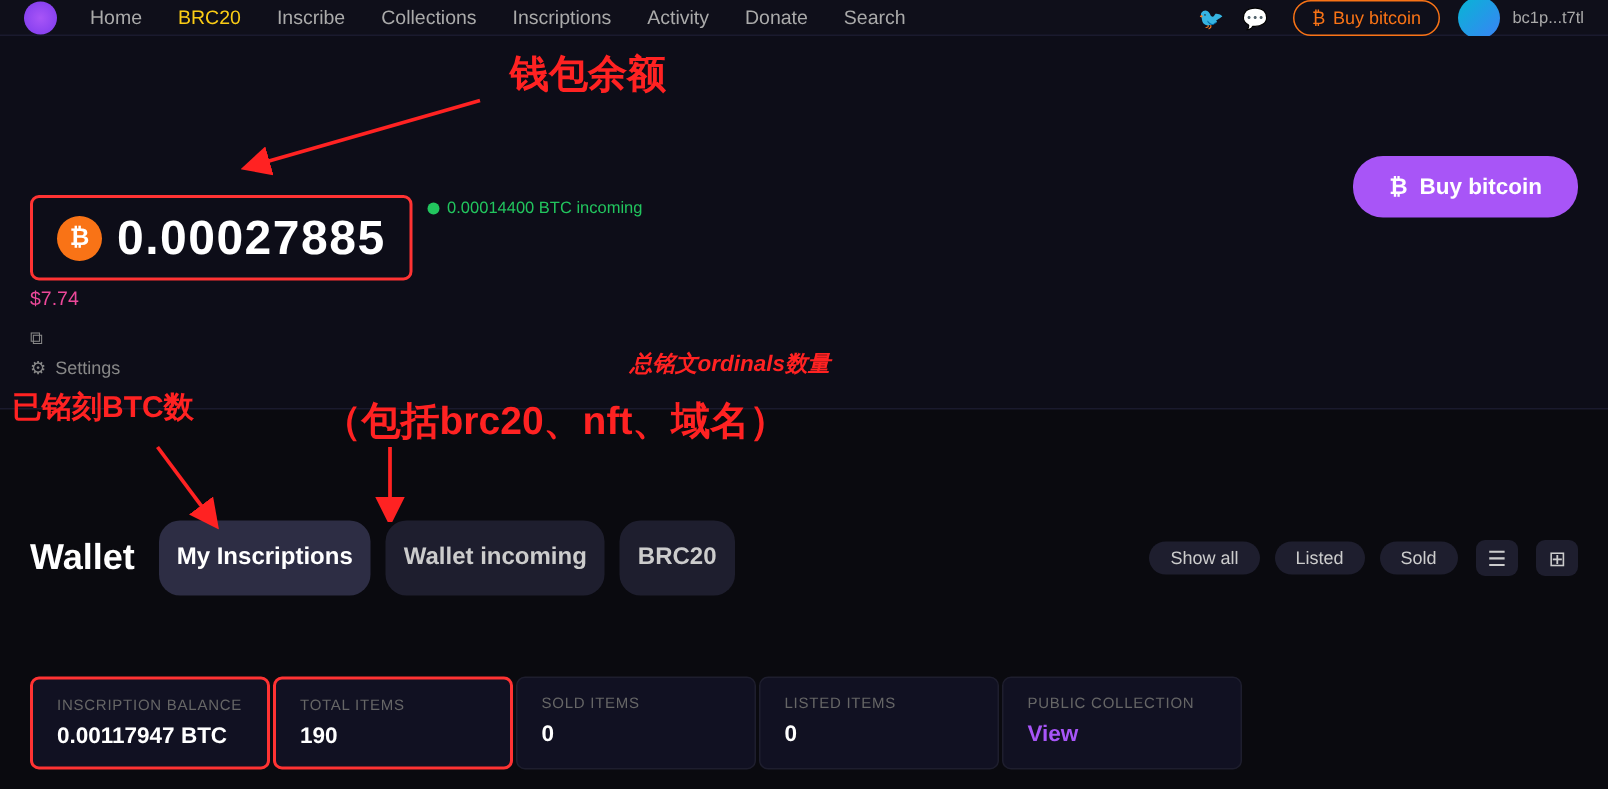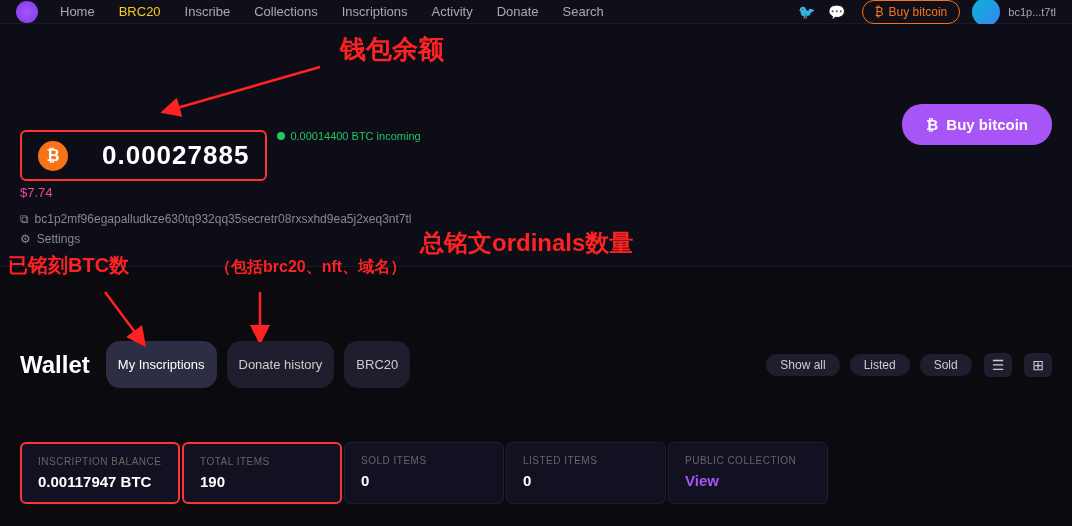--- a/index.html
+++ b/index.html
@@ -81,25 +81,24 @@
     }
     .btc-icon-circle {
       width: 30px; height: 30px;
       background: #f97316;
       border-radius: 50%;
       display: flex; align-items: center; justify-content: center;
       font-size: 16px; color: #fff; font-weight: bold;
       flex-shrink: 0;
     }
     .balance-amount {
-      font-size: 26px;
+      font-size: 32px;
       font-weight: 700;
       color: #fff;
       letter-spacing: 1px;
-      margin-left: 24px;
     }
     .incoming-badge {
       margin-left: 10px;
       display: flex; align-items: center; gap: 5px;
     }
     .incoming-dot {
       width: 8px; height: 8px;
       background: #22c55e;
       border-radius: 50%;
     }
@@ -157,23 +156,24 @@
       font-size: 24px;
       font-weight: 700;
       color: #fff;
       margin-right: 6px;
     }
     .tab-btn {
       background: #1e1e2e;
       border: none;
       border-radius: 14px;
       padding: 16px 12px;
-      font-size: 13px;
+      font-size: 16px;
       color: #ccc;
       cursor: pointer;
+      font-weight: bold;
     }
     .tab-btn.active {
       background: #2d2d44;
       color: #fff;
     }
     .wallet-header-spacer { flex: 1; }
     .filter-btn {
       background: #1e1e2e;
       border: none;
       border-radius: 14px;
@@ -277,41 +277,40 @@
 
   <div class="usd-value">$7.74</div>
 
   <button class="buy-bitcoin-main">
     <span>₿</span>
     <span>Buy bitcoin</span>
   </button>
 
   <div class="wallet-address-row">
     <span>⧉</span>
-    <span>bc1p2mf96egapalludkze630tq932qq35secretr08rxsxhd9ea5j2xeq3nt7tl</span>
   </div>
 
   <div class="settings-row">
     <span>⚙</span>
     <span>Settings</span>
   </div>
 </div>
 
 <div class="bottom-section" style="position:relative; padding-top: 60px;">
 
   <div style="position:absolute; top:-40px; left:420px; z-index:10;">
-    <span style="color:#ff2222; font-size:24px; font-weight:bold;">总铭文ordinals数量</span>
+    <span style="color:#ff2222; font-size:15px; font-weight:bold;font-style:italic;">总铭文ordinals数量</span>
   </div>
 
   <div style="position:absolute; top:-15px; left:8px; z-index:10;">
     <span style="color:#ff2222; font-size:20px; font-weight:bold;">已铭刻BTC数</span>
   </div>
 
   <div style="position:absolute; top:-10px; left:215px; z-index:10;">
-    <span style="color:#ff2222; font-size:16px; font-weight:bold;">（包括brc20、nft、域名）</span>
+    <span style="color:#ff2222; font-size:26px; font-weight:bold;">（包括brc20、nft、域名）</span>
   </div>
 
   <svg style="position:absolute; top:20px; left:85px; z-index:10;" width="120" height="60">
     <defs>
       <marker id="arrowhead2" markerWidth="8" markerHeight="8" refX="4" refY="4" orient="auto">
         <polygon points="0 0, 8 4, 0 8" fill="#ff2222"></polygon>
       </marker>
     </defs>
     <line x1="20" y1="5" x2="55" y2="52" stroke="#ff2222" stroke-width="2.5" marker-end="url(#arrowhead2)"></line>
   </svg>
@@ -321,21 +320,21 @@
       <marker id="arrowhead3" markerWidth="8" markerHeight="8" refX="4" refY="4" orient="auto">
         <polygon points="0 0, 8 4, 0 8" fill="#ff2222"></polygon>
       </marker>
     </defs>
     <line x1="10" y1="5" x2="10" y2="48" stroke="#ff2222" stroke-width="2.5" marker-end="url(#arrowhead3)"></line>
   </svg>
 
   <div class="wallet-header">
     <span class="wallet-title">Wallet</span>
     <button class="tab-btn active">My Inscriptions</button>
-    <button class="tab-btn">Donate history</button>
+    <button class="tab-btn">Wallet incoming</button>
     <button class="tab-btn">BRC20</button>
     <div class="wallet-header-spacer"></div>
     <button class="filter-btn">Show all</button>
     <button class="filter-btn">Listed</button>
     <button class="filter-btn">Sold</button>
     <button class="view-icon-btn">☰</button>
     <button class="view-icon-btn">⊞</button>
   </div>
 
   <div class="stats-row">

